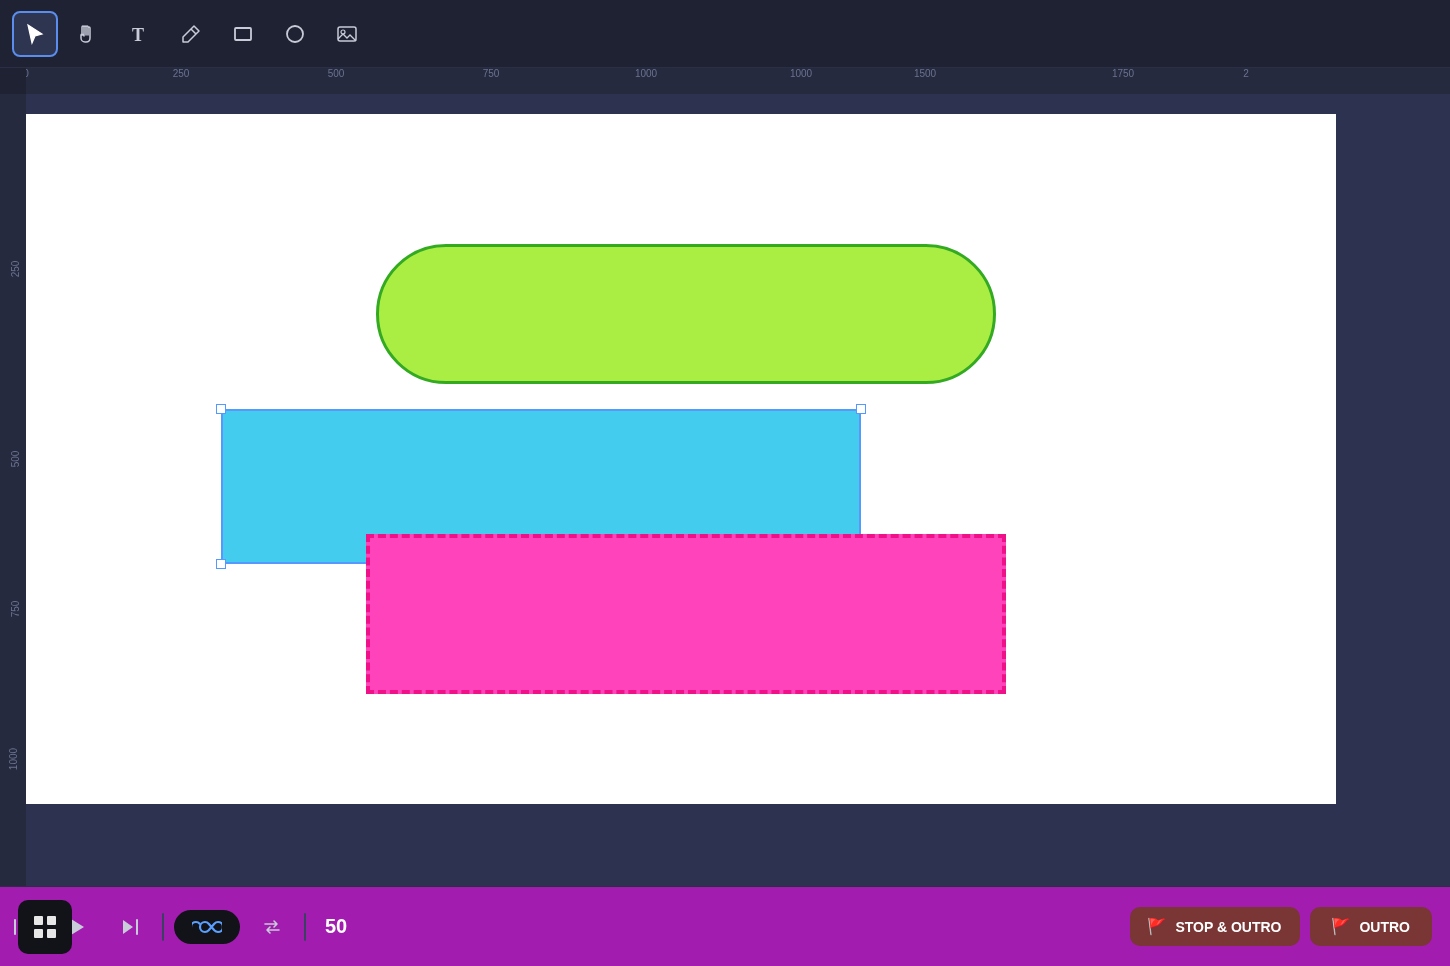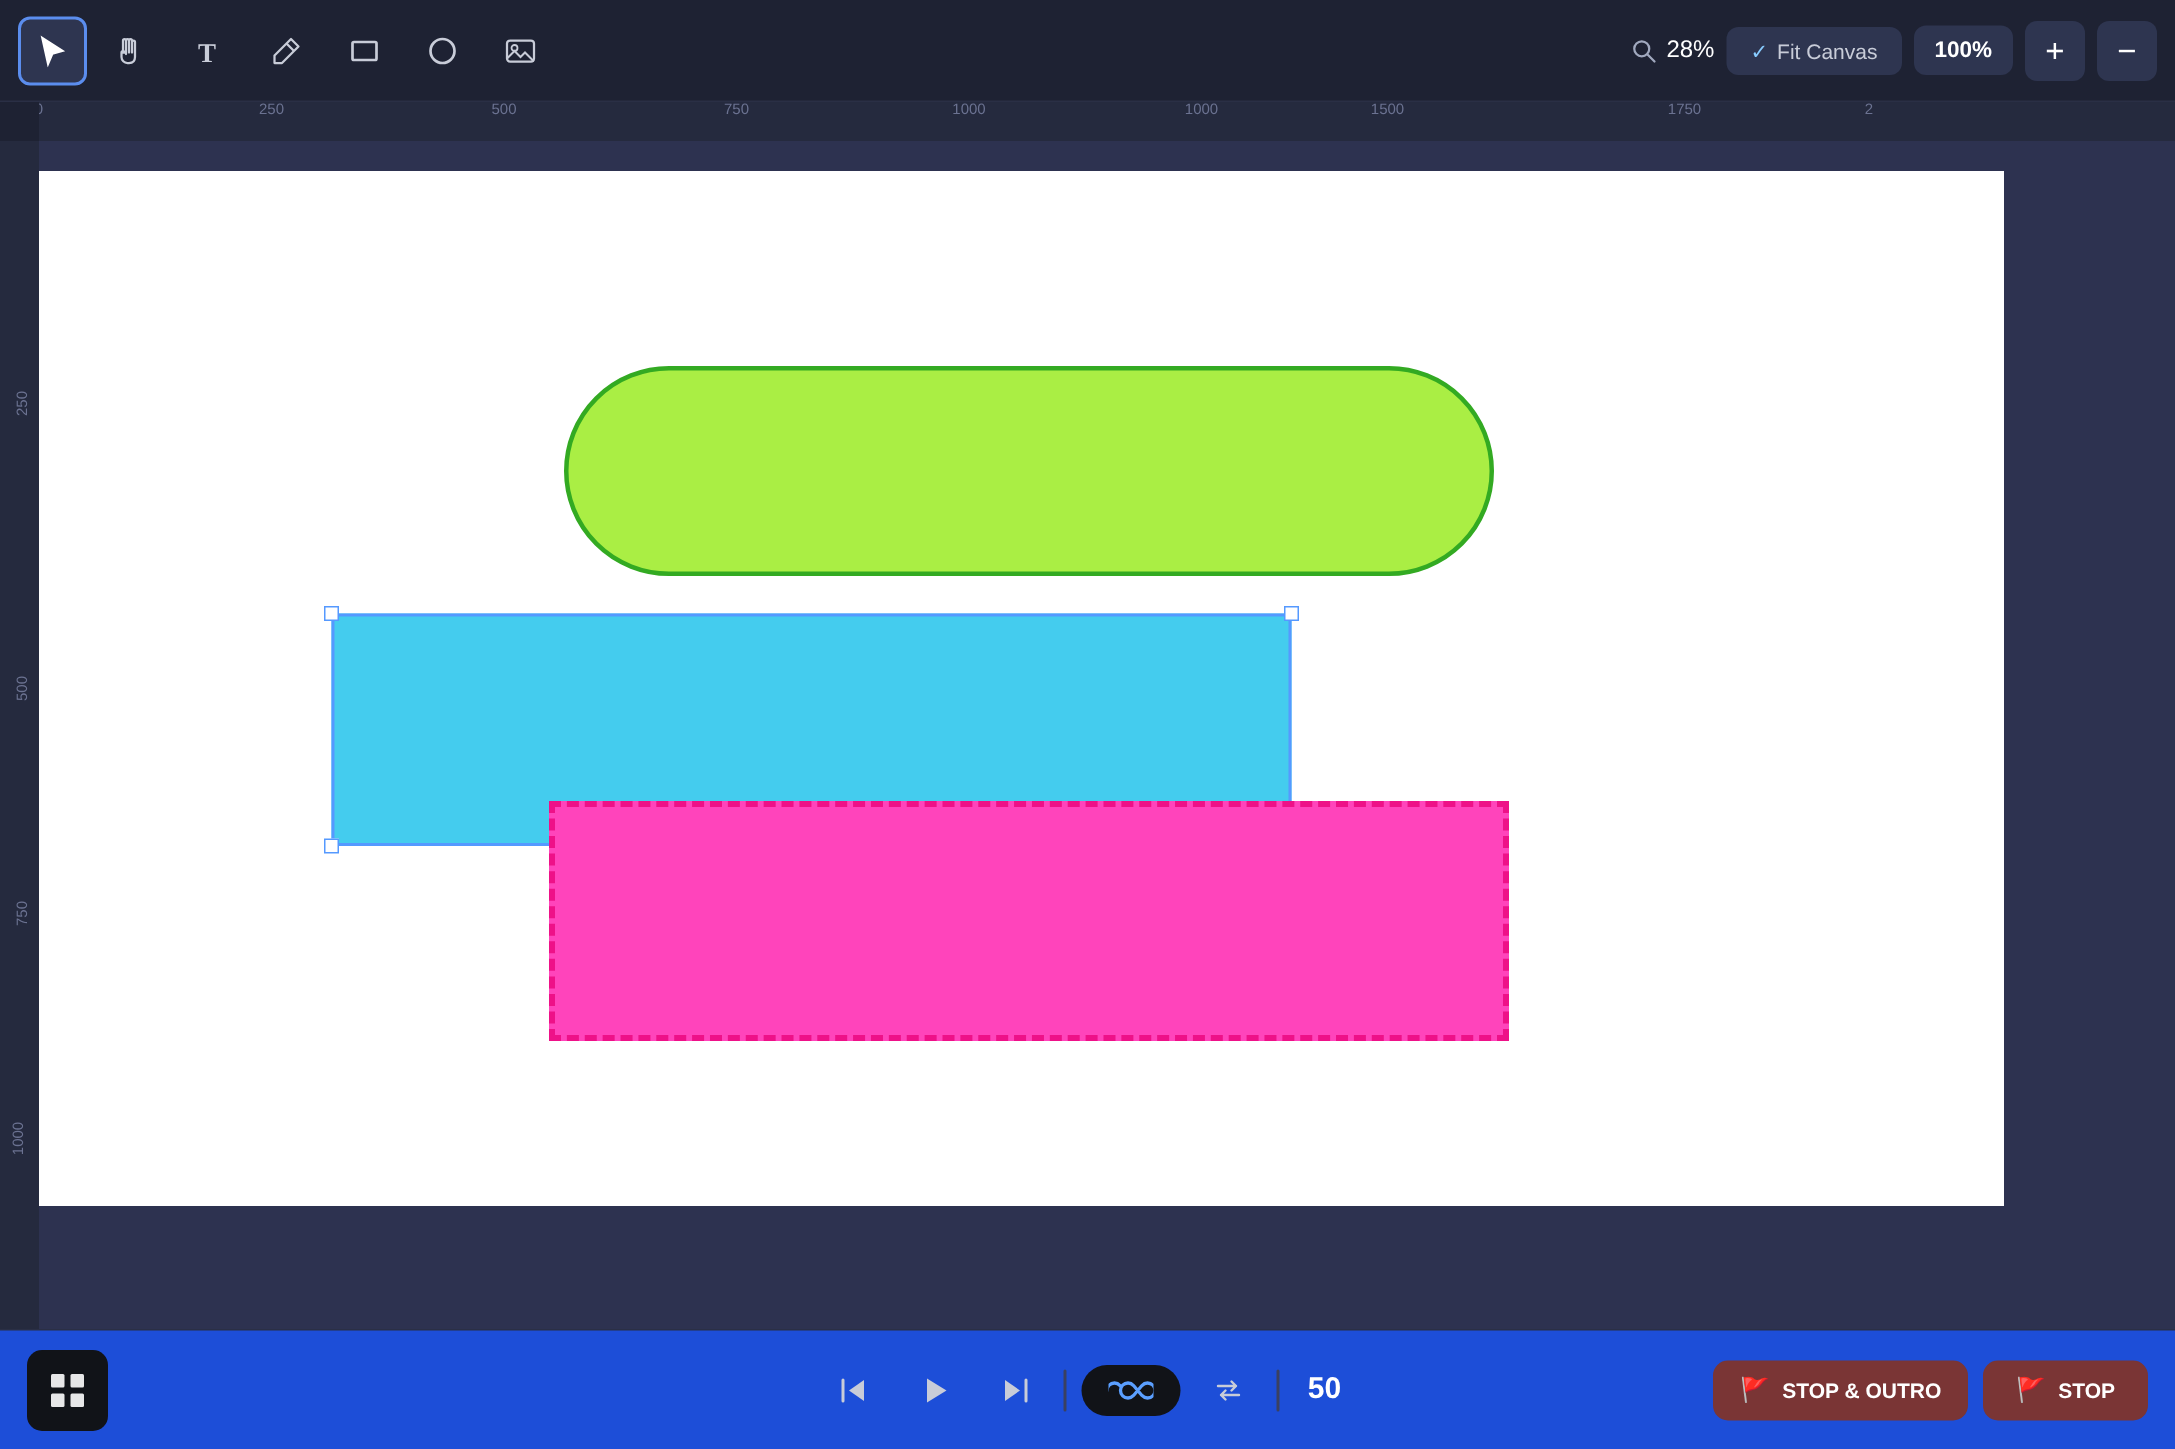--- a/index.html
+++ b/index.html
@@ -231,24 +231,24 @@
       width: 640px;
       height: 160px;
       background: #ff44bb;
       
       border: 4px dashed #ee1188;
     }
 
     
     .bottom-bar {
       height: 80px;
-      background: #1d4ed8;
-      display: flex;
-      align-items: center;
-      justify-content: center;
+      background: #a21caf;
+      display: flex;
+      align-items: center;
+      justify-content: flex-start;
       gap: 10px;
       flex-shrink: 0;
       border-top: 1px solid #2a2f45;
       position: relative;
     }
 
     .grid-btn {
       width: 54px;
       height: 54px;
       background: #111318;
@@ -407,39 +407,20 @@
   <button class="tool-btn" title="Image">
     <svg width="22" height="22" viewBox="0 0 22 22" fill="none">
       <rect x="2" y="4" width="18" height="14" rx="2" stroke="#c8ccd8" stroke-width="1.5"></rect>
       <circle cx="7" cy="9" r="2" stroke="#c8ccd8" stroke-width="1.2"></circle>
       <path d="M2 16L7 11L11 15L14 12L20 18" stroke="#c8ccd8" stroke-width="1.3"></path>
     </svg>
   </button>
 
   <div class="toolbar-spacer"></div>
 
-  <div class="toolbar-right">
-    <div class="zoom-search">
-      <svg viewBox="0 0 18 18" fill="none">
-        <circle cx="7.5" cy="7.5" r="5" stroke="#a0a8be" stroke-width="1.5"></circle>
-        <path d="M11.5 11.5L16 16" stroke="#a0a8be" stroke-width="1.5" stroke-linecap="round"></path>
-      </svg>
-      <span class="zoom-value">28%</span>
-    </div>
-
-    <button class="fit-canvas-btn">
-      <span class="checkmark">✓</span>
-      <span>Fit Canvas</span>
-    </button>
-
-    <button class="zoom-pct">100%</button>
-
-    <button class="zoom-plus">+</button>
-    <button class="zoom-minus">−</button>
-  </div>
 </div>
 
 <div class="canvas-area">
 
   <div style="display:flex; flex-shrink:0;">
     <div style="width:26px; height:26px; background:#1e2233; flex-shrink:0;"></div>
     <div class="ruler-h" style="flex:1; margin-left:0;">
       <div class="ruler-h-inner">
         <span class="ruler-tick" style="left:0px;">0</span>
         <span class="ruler-tick" style="left:155px;">250</span>
@@ -534,16 +515,16 @@
     <span class="pb-frame-count">50</span>
   </div>
 
   <div class="bottom-right-btns">
     <button class="stop-outro-btn">
       <span class="flag-icon">🚩</span>
       <span>STOP &amp; OUTRO</span>
     </button>
     <button class="code-btn">
       <span class="flag-icon">🚩</span>
-      <span>STOP</span>
+      <span>OUTRO</span>
     </button>
   </div>
 </div>
 
 </body></html>

